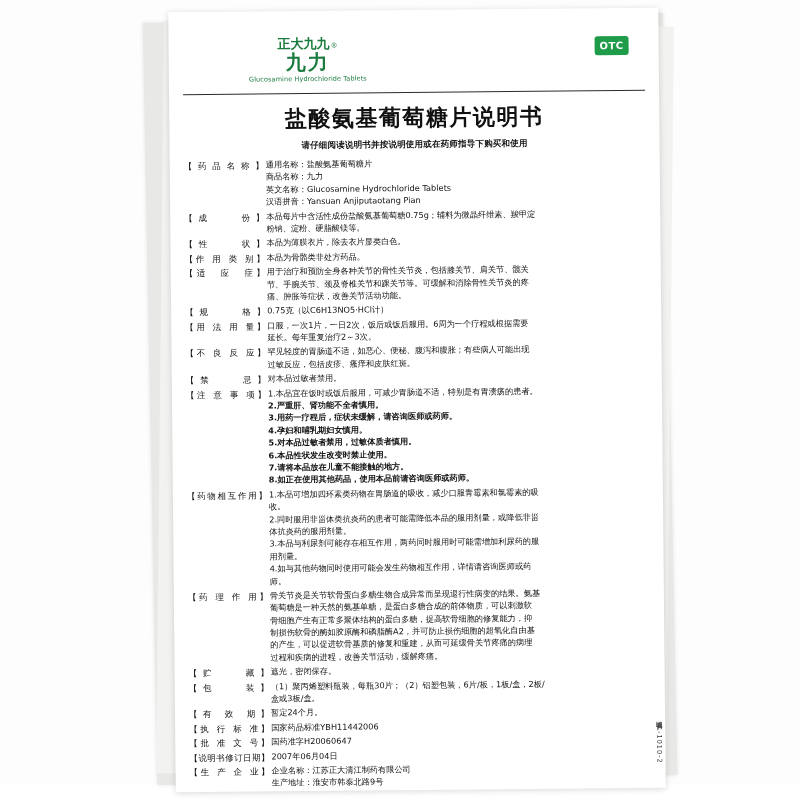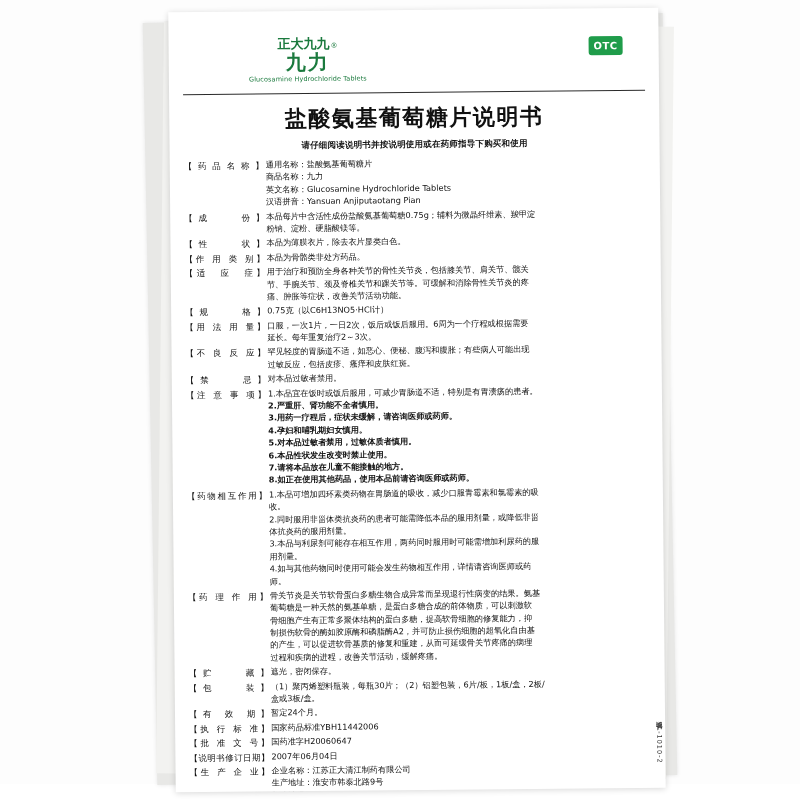--- a/index.html
+++ b/index.html
@@ -94,21 +94,21 @@
     margin-top: -1px;
   }
   .logo-en {
     font-size: 6.5px;
     color: #1b7a3e;
     letter-spacing: 0.1px;
     margin-top: 2px;
   }
   .otc-badge {
     position: absolute;
-    right: 22px;
+    right: 16px;
     top: 6px;
     width: 34px;
     height: 19px;
     border-radius: 3px;
     background: #1f9c4a;
     color: #ffffff;
     font-size: 10px;
     font-weight: bold;
     letter-spacing: 0.5px;
     display: flex;

